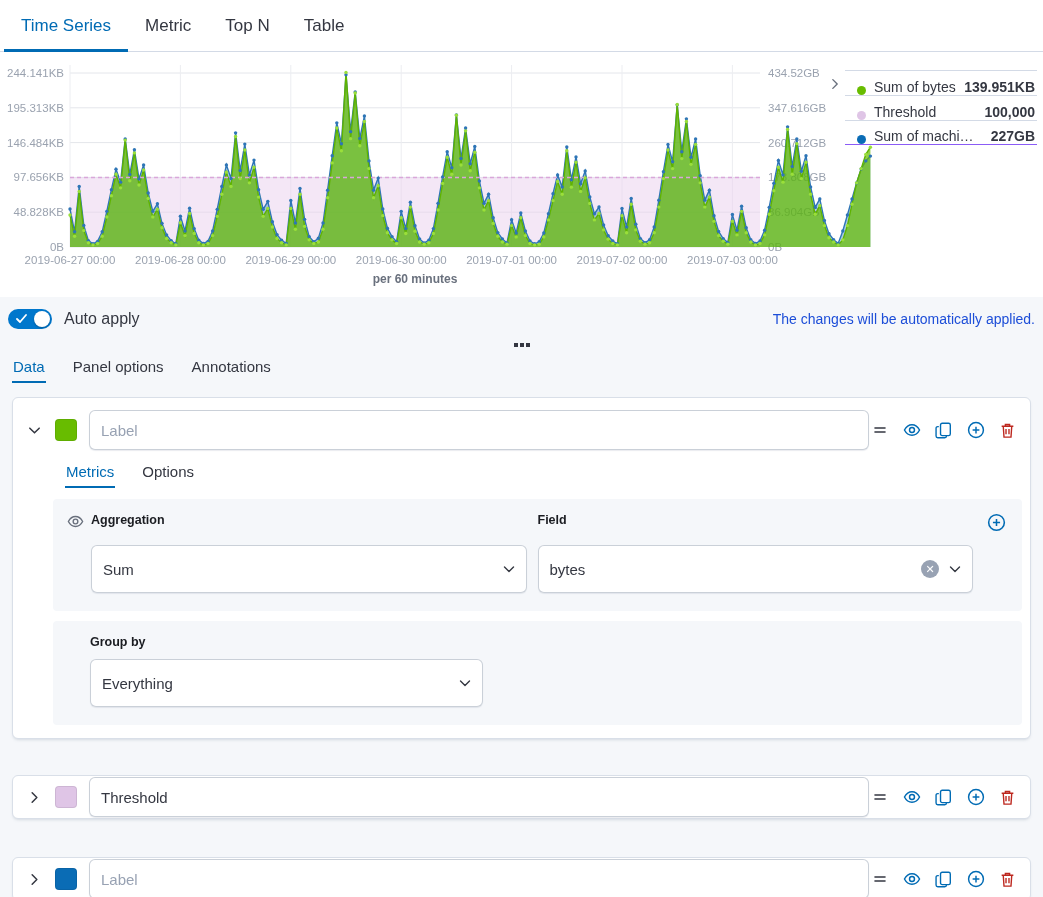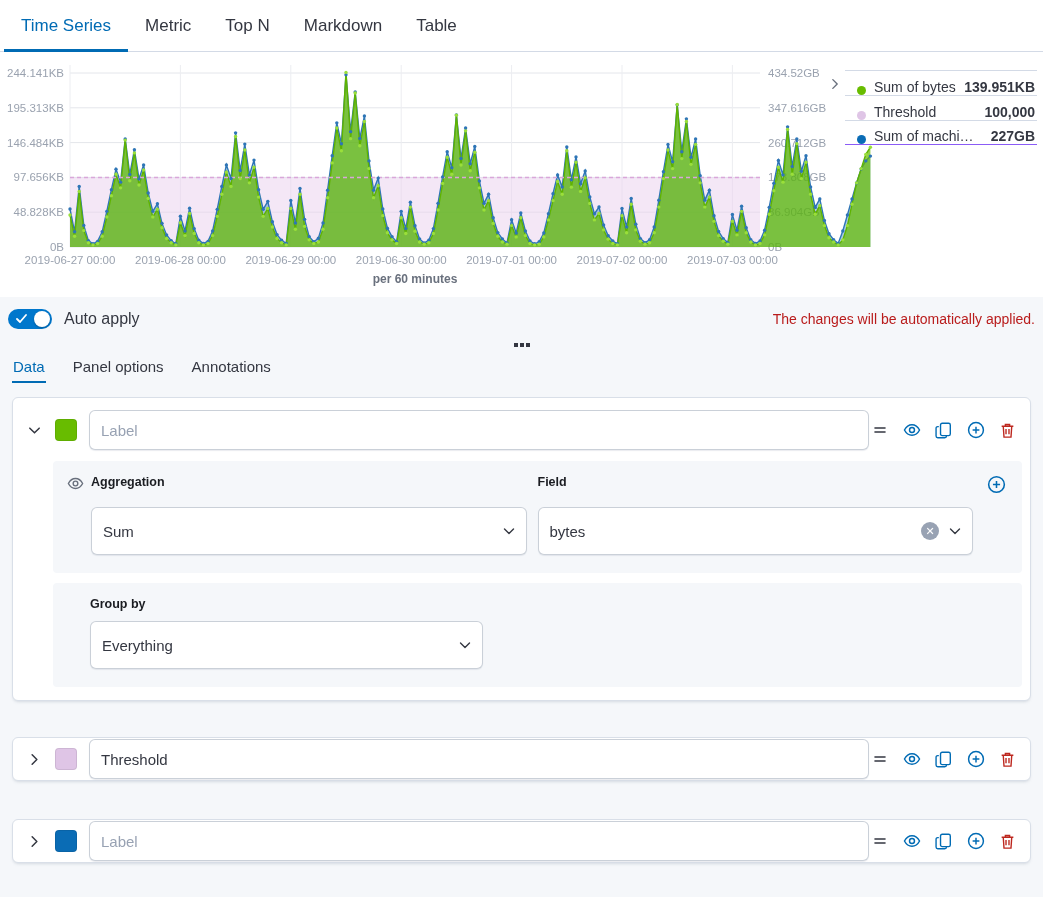--- a/index.html
+++ b/index.html
@@ -32,21 +32,21 @@
 
   
   .settings { position:absolute; left:0; top:297px; width:1043px; height:600px; background:#F5F7FA; }
 
   .autoapply-row { height:44px; display:flex; align-items:center; padding:0 8px 0 8px; }
   .switch { position:relative; width:44px; height:20px; border-radius:10px; background:#0077CC; display:inline-block; cursor:pointer; flex:none; }
   .switch .knob { position:absolute; top:2px; right:2px; width:16px; height:16px; border-radius:50%; background:#fff;
                   box-shadow:0 1px 2px rgba(0,0,0,.25); }
   .switch svg { position:absolute; left:8px; top:5px; }
   .switch-label { margin-left:12px; font-size:16px; color:#343741; }
-  .apply-hint { margin-left:auto; font-size:14px; color:#b91c1c; }
+  .apply-hint { margin-left:auto; font-size:14px; color:#1d4ed8; }
 
   .resize-dots { height:8px; display:flex; justify-content:center; align-items:center; gap:2px; cursor:row-resize; }
   .resize-dots i { width:4px; height:4px; background:#343741; display:block; }
 
   .editor-tabs { margin-top:6px; height:28px; display:flex; gap:26px; padding-left:12px; }
   .editor-tab { border:none; background:none; font-family:inherit; font-size:15px; color:#343741; cursor:pointer;
                 padding:0 1px 6px 1px; position:relative; }
   .editor-tab.active { color:#006BB4; }
   .editor-tab.active::after { content:""; position:absolute; left:0; right:0; bottom:0; height:2px; background:#006BB4; }
 
@@ -94,21 +94,20 @@
   .group-panel .control { width:393px; }
   .card-bottom-pad { height:13px; }
 </style>
 </head>
 <body>
 
 <nav class="tabbar">
   <button class="viz-tab active">Time Series</button>
   <button class="viz-tab">Metric</button>
   <button class="viz-tab">Top N</button>
-  <button class="viz-tab">Markdown</button>
   <button class="viz-tab">Table</button>
 </nav>
 
 <section class="chart-area">
   <div id="chart"><svg width="1043" height="245" viewBox="0 0 1043 245">
         <line x1="70" y1="195" x2="760" y2="195" stroke="#E4E6EB" stroke-width="1"></line>
         <text x="64" y="199" text-anchor="end" class="tick">0B</text>
         <text x="768" y="199" class="tick">0B</text>
         <line x1="70" y1="160.2" x2="760" y2="160.2" stroke="#E4E6EB" stroke-width="1"></line>
         <text x="64" y="164.2" text-anchor="end" class="tick">48.828KB</text>
@@ -591,20 +590,24 @@
           <svg width="17" height="17" viewBox="0 0 16 16">
               <g fill="none" stroke="currentColor" stroke-width="1.3">
                 <path d="M2.5 4h11M6 4V2.3h4V4M4 4l.7 10.2h6.6L12 4"></path>
                 <path d="M6.6 6.6v5M9.4 6.6v5"></path>
               </g>
             </svg>
         </button>
       </div>
     </div>
 
+    <div class="series-tabs">
+      <button class="series-tab active">Metrics</button>
+      <button class="series-tab">Options</button>
+    </div>
 
     <div class="panel agg-panel">
       <svg class="metric-eye" width="17" height="17" viewBox="0 0 16 16">
           <g fill="none" stroke="currentColor" stroke-width="1.3">
             <path d="M1.3 8C2.9 4.9 5.3 3.3 8 3.3S13.1 4.9 14.7 8C13.1 11.1 10.7 12.7 8 12.7S2.9 11.1 1.3 8z"></path>
             <circle cx="8" cy="8" r="2.2"></circle>
           </g>
         </svg>
       <div class="field-grid">
         <div class="fld-label">Aggregation</div>

